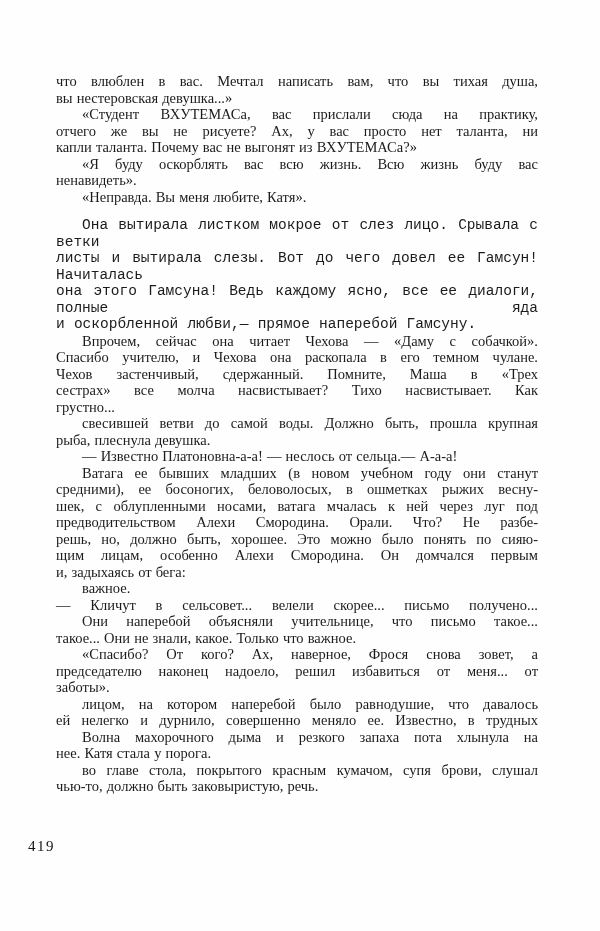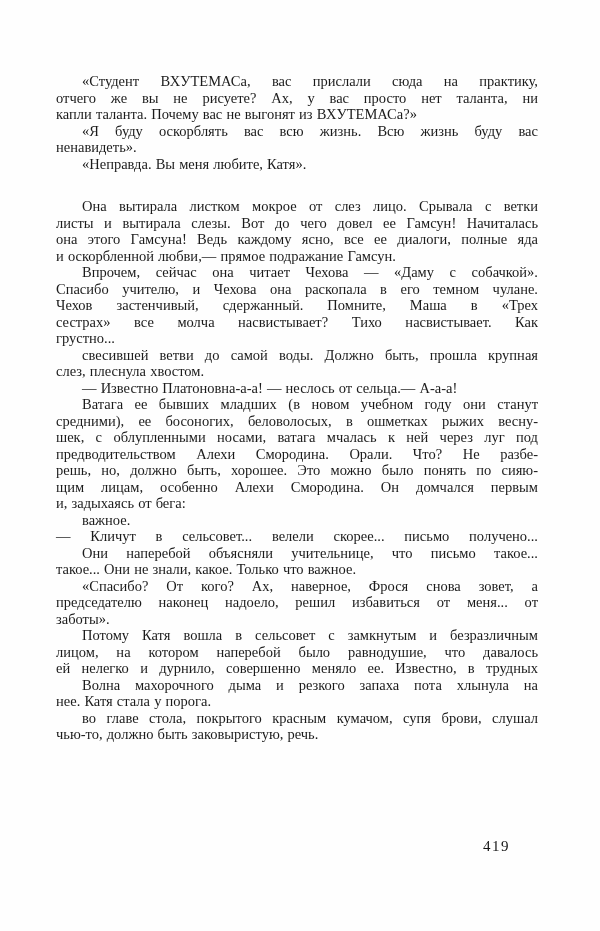--- a/index.html
+++ b/index.html
@@ -18,73 +18,77 @@
   }
   .text-block {
     position: absolute;
     left: 56px;
     top: 73px;
     width: 482px;
     font-size: 14.5px;
     line-height: 16.5px;
   }
   .para { margin: 0; }
-  .para.gap { margin-top: 26px; }
+  .para.gap { margin-top: 12px; font-family: Liberation Mono, monospace; }
   .line {
     text-align: justify;
     text-align-last: justify;
     word-spacing: 0.5px;
   }
   .line.last { text-align-last: left; }
   .para.indent .line:first-child { text-indent: 26px; }
   .page-number {
     position: absolute;
     top: 838px;
     left: 56px;
     width: 482px;
-    text-align: right;
+    text-align: left;
     transform: translateX(-28px);
     font-size: 15px;
     letter-spacing: 1.5px;
     color: #141414;
   }
 </style>
 </head>
 <body>
 
 <div class="page">
   <div class="text-block" id="text-block">
+      <div class="para">
+        <div class="line">что влюблен в вас. Мечтал написать вам, что вы тихая душа,</div>
+        <div class="line last">вы нестеровская девушка...»</div>
+      </div>
       <div class="para indent">
         <div class="line">«Студент ВХУТЕМАСа, вас прислали сюда на практику,</div>
         <div class="line">отчего же вы не рисуете? Ах, у вас просто нет таланта, ни</div>
         <div class="line last">капли таланта. Почему вас не выгонят из ВХУТЕМАСа?»</div>
       </div>
       <div class="para indent">
         <div class="line">«Я буду оскорблять вас всю жизнь. Всю жизнь буду вас</div>
         <div class="line last">ненавидеть».</div>
       </div>
       <div class="para indent">
         <div class="line last">«Неправда. Вы меня любите, Катя».</div>
       </div>
       <div class="para indent gap">
         <div class="line">Она вытирала листком мокрое от слез лицо. Срывала с ветки</div>
         <div class="line">листы и вытирала слезы. Вот до чего довел ее Гамсун! Начиталась</div>
         <div class="line">она этого Гамсуна! Ведь каждому ясно, все ее диалоги, полные яда</div>
-        <div class="line last">и оскорбленной любви,— прямое подражание Гамсун.</div>
+        <div class="line last">и оскорбленной любви,— прямое наперебой Гамсуну.</div>
       </div>
       <div class="para indent">
         <div class="line">Впрочем, сейчас она читает Чехова — «Даму с собачкой».</div>
         <div class="line">Спасибо учителю, и Чехова она раскопала в его темном чулане.</div>
         <div class="line">Чехов застенчивый, сдержанный. Помните, Маша в «Трех</div>
         <div class="line">сестрах» все молча насвистывает? Тихо насвистывает. Как</div>
         <div class="line last">грустно...</div>
       </div>
       <div class="para indent">
         <div class="line">свесившей ветви до самой воды. Должно быть, прошла крупная</div>
-        <div class="line last">слез, плеснула хвостом.</div>
+        <div class="line last">рыба, плеснула девушка.</div>
       </div>
       <div class="para indent">
         <div class="line last">— Известно Платоновна-а-а! — неслось от сельца.— А-а-а!</div>
       </div>
       <div class="para indent">
         <div class="line">Ватага ее бывших младших (в новом учебном году они станут</div>
         <div class="line">средними), ее босоногих, беловолосых, в ошметках рыжих весну-</div>
         <div class="line">шек, с облупленными носами, ватага мчалась к ней через луг под</div>
         <div class="line">предводительством Алехи Смородина. Орали. Что? Не разбе-</div>
         <div class="line">решь, но, должно быть, хорошее. Это можно было понять по сияю-</div>
@@ -98,21 +102,20 @@
       <div class="para indent">
         <div class="line">Они наперебой объясняли учительнице, что письмо такое...</div>
         <div class="line last">такое... Они не знали, какое. Только что важное.</div>
       </div>
       <div class="para indent">
         <div class="line">«Спасибо? От кого? Ах, наверное, Фрося снова зовет, а</div>
         <div class="line">председателю наконец надоело, решил избавиться от меня... от</div>
         <div class="line last">заботы».</div>
       </div>
       <div class="para indent">
-        <div class="line">Потому Катя вошла в сельсовет с замкнутым и безразличным</div>
         <div class="line">лицом, на котором наперебой было равнодушие, что давалось</div>
         <div class="line">ей нелегко и дурнило, совершенно меняло ее. Известно, в трудных</div>
       </div>
       <div class="para indent">
         <div class="line">Волна махорочного дыма и резкого запаха пота хлынула на</div>
         <div class="line last">нее. Катя стала у порога.</div>
       </div>
       <div class="para indent">
         <div class="line">во главе стола, покрытого красным кумачом, супя брови, слушал</div>
         <div class="line last">чью-то, должно быть заковыристую, речь.</div>

